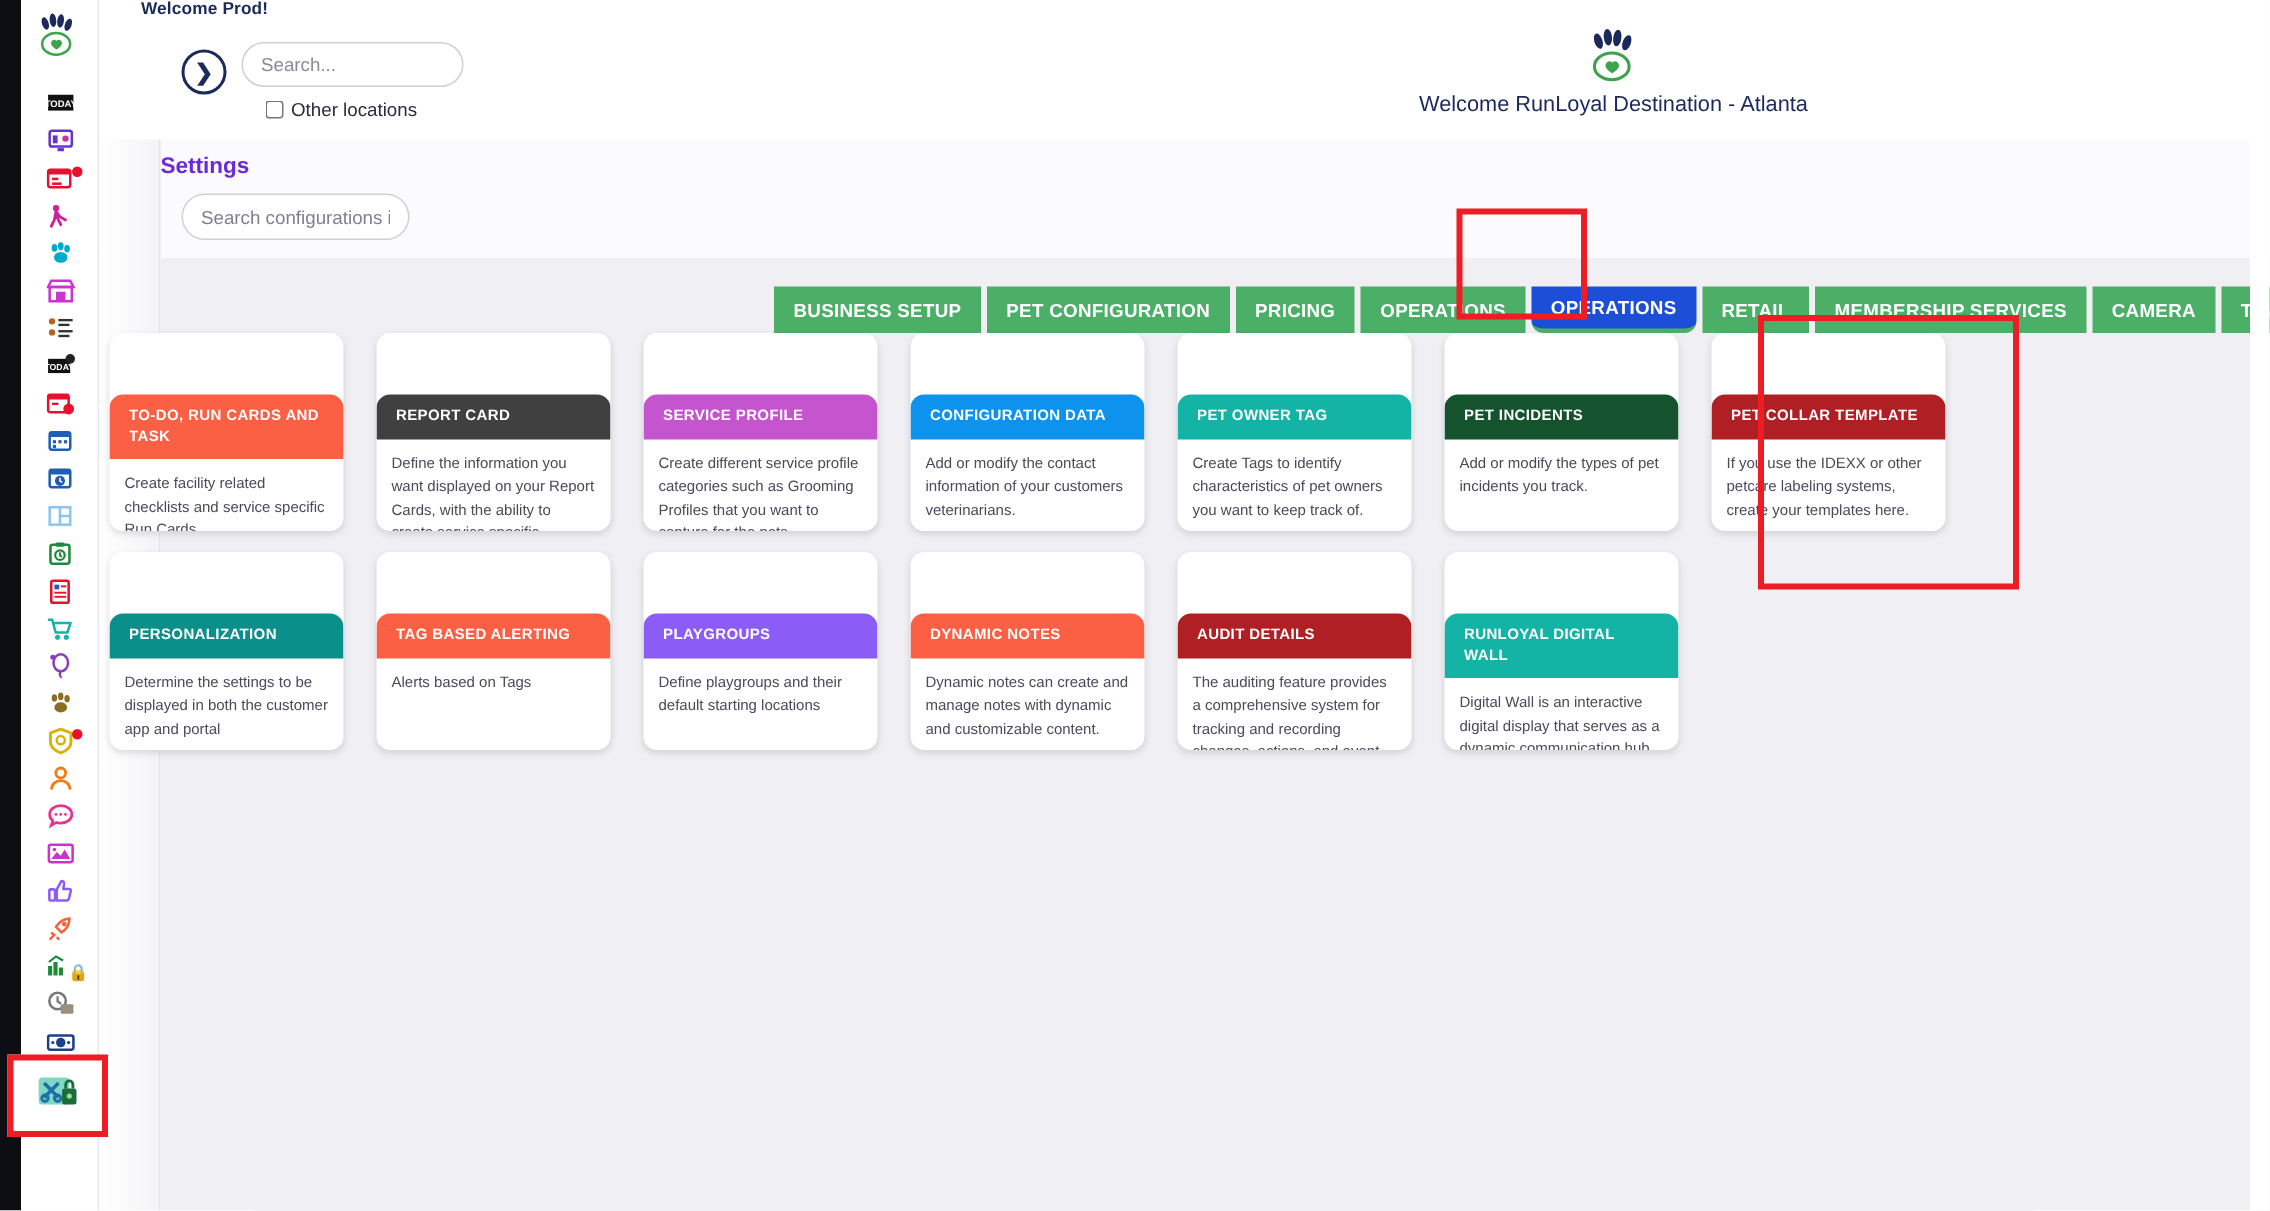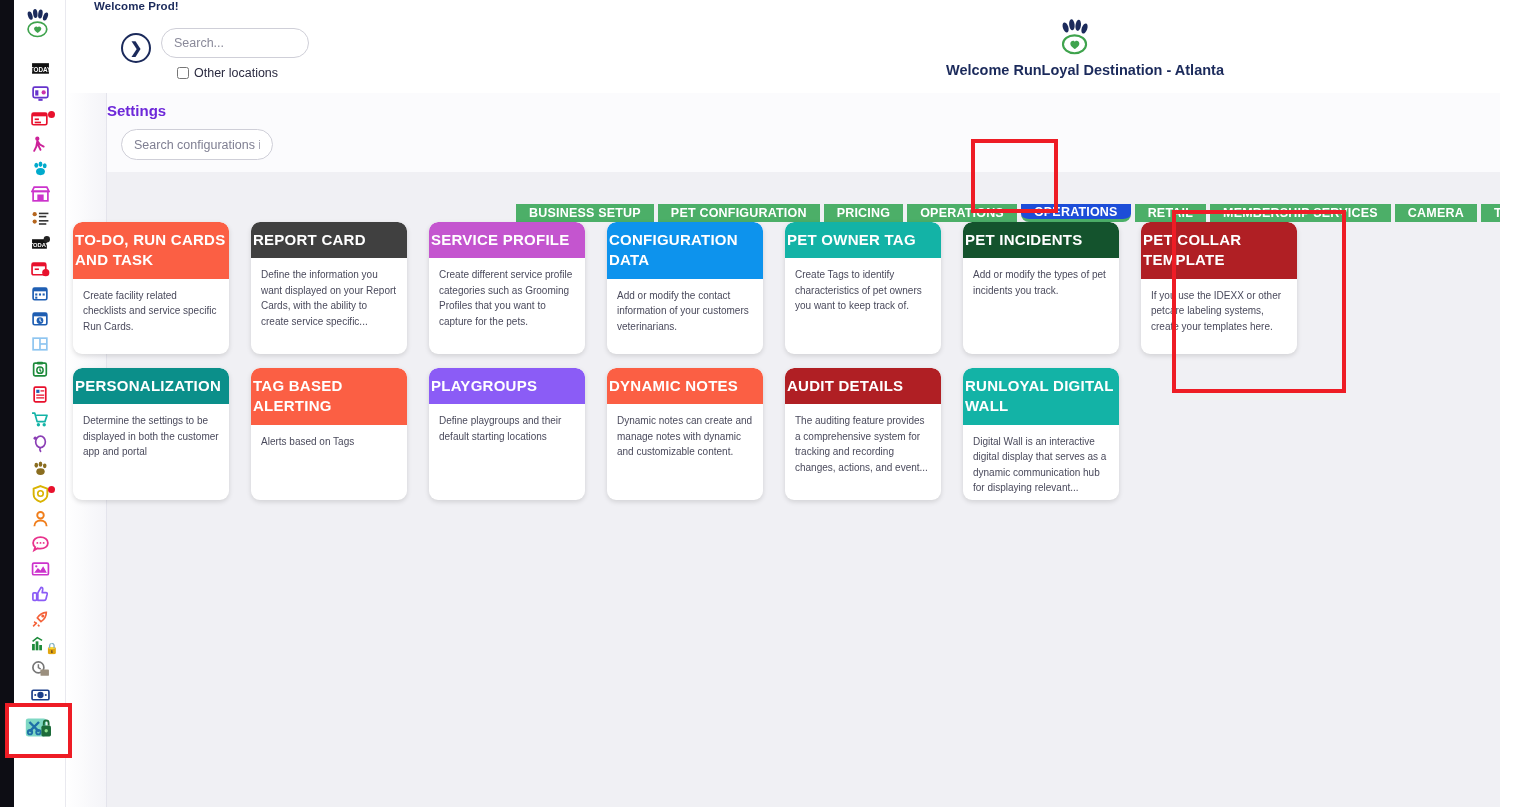--- a/index.html
+++ b/index.html
@@ -100,21 +100,21 @@
     font-size: 12.5px; color: #2a2a40;
   }
   .otherloc input { margin:0; width:12px; height:12px; }
 
   .brand-center {
     position: absolute; left: 880px; top: 18px;
     width: 256px; text-align: center;
   }
   .brand-logo { width: 42px; height: 42px; margin: 0 auto; display:block; }
   .brand-text {
-    font-size: 14.5px; color:#1b2a5b; font-weight: 700;
+    font-size: 14.5px; color:#1b2a5b; font-weight: 400;
     margin-top: 2px; white-space: nowrap;
   }
 
   
   .content-area {
     position: absolute; left: 66px; top: 93px;
     width: 1447px; height: 714px;
     background: #fbfbfd;
   }
   .left-gutter {
@@ -142,21 +142,21 @@
     background:#f0f0f4;
   }
 
   
   .tabs {
     position:absolute; left: 450px; top: 96px;
     display:flex; align-items:flex-end; gap: 4px;
     height: 33px;
   }
   .tab {
-    height: 18px;
+    height: 31px;
     background: #4caf68;
     color:#ffffff;
     font-size: 12.5px; font-weight: bold;
     letter-spacing: .2px;
     display:flex; align-items:center; justify-content:center;
     padding: 0 13px;
     cursor: pointer;
     white-space: nowrap;
   }
   .tab.active {
@@ -178,25 +178,26 @@
     height: 132px;
     background:#ffffff;
     border-radius: 9px;
     box-shadow: 0 2px 5px rgba(0,0,0,.13);
     overflow: hidden;
     cursor: pointer;
     display:flex; flex-direction: column;
   }
   .card-head {
     color:#ffffff;
-    font-size: 15px; font-weight: bold;
+    font-size: 10px; font-weight: bold;
     letter-spacing: .25px;
-    padding: 8px 2px;
+    padding: 8px 13px;
     line-height: 1.35;
     border-radius: 9px 9px 0 0;
+    margin-top: 41px;
   }
   .card-body {
     font-size: 10px;
     color: #4a4a5c;
     line-height: 1.55;
     padding: 9px 10px 0 10px;
   }
 
   
   .annot {

